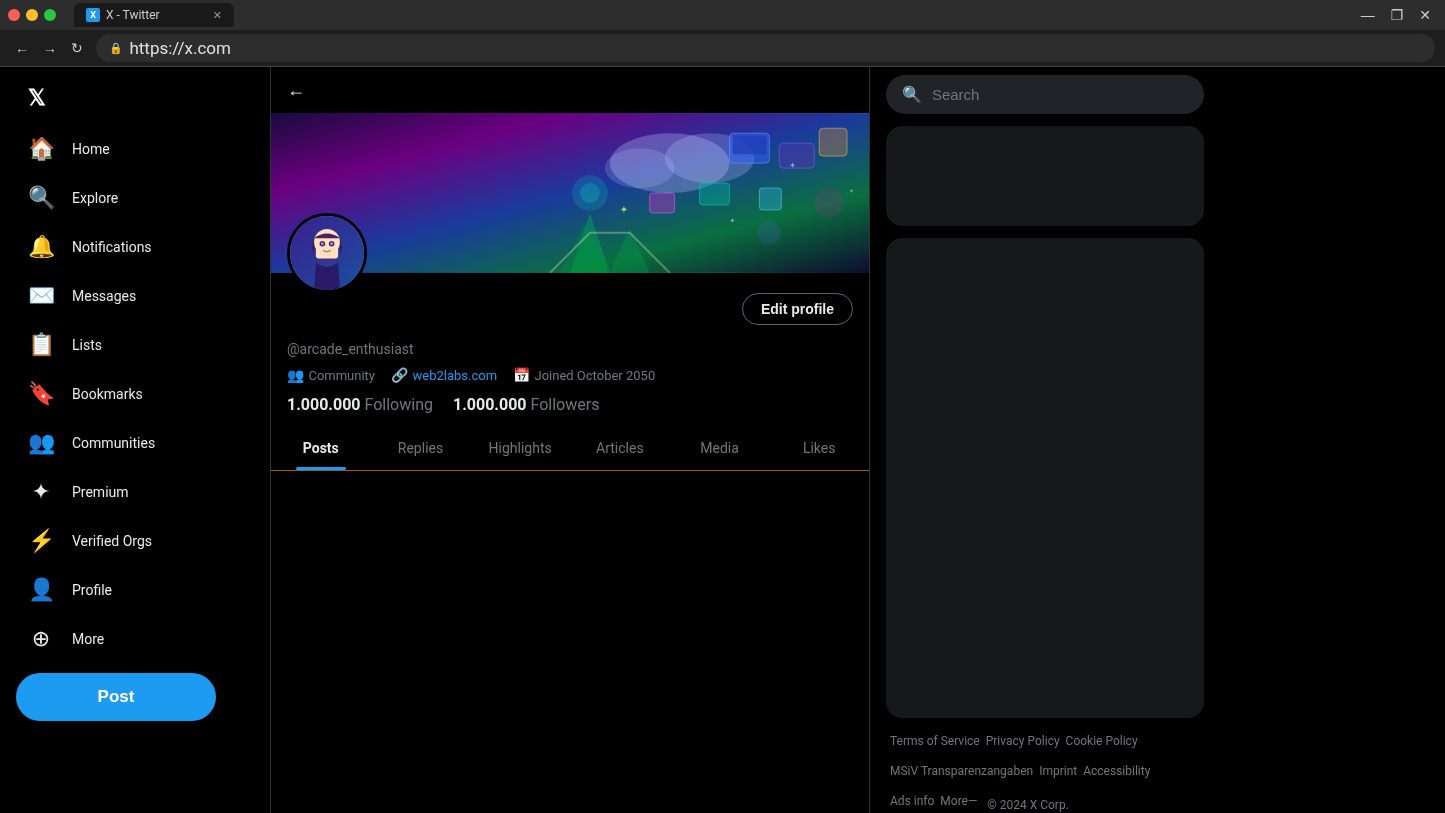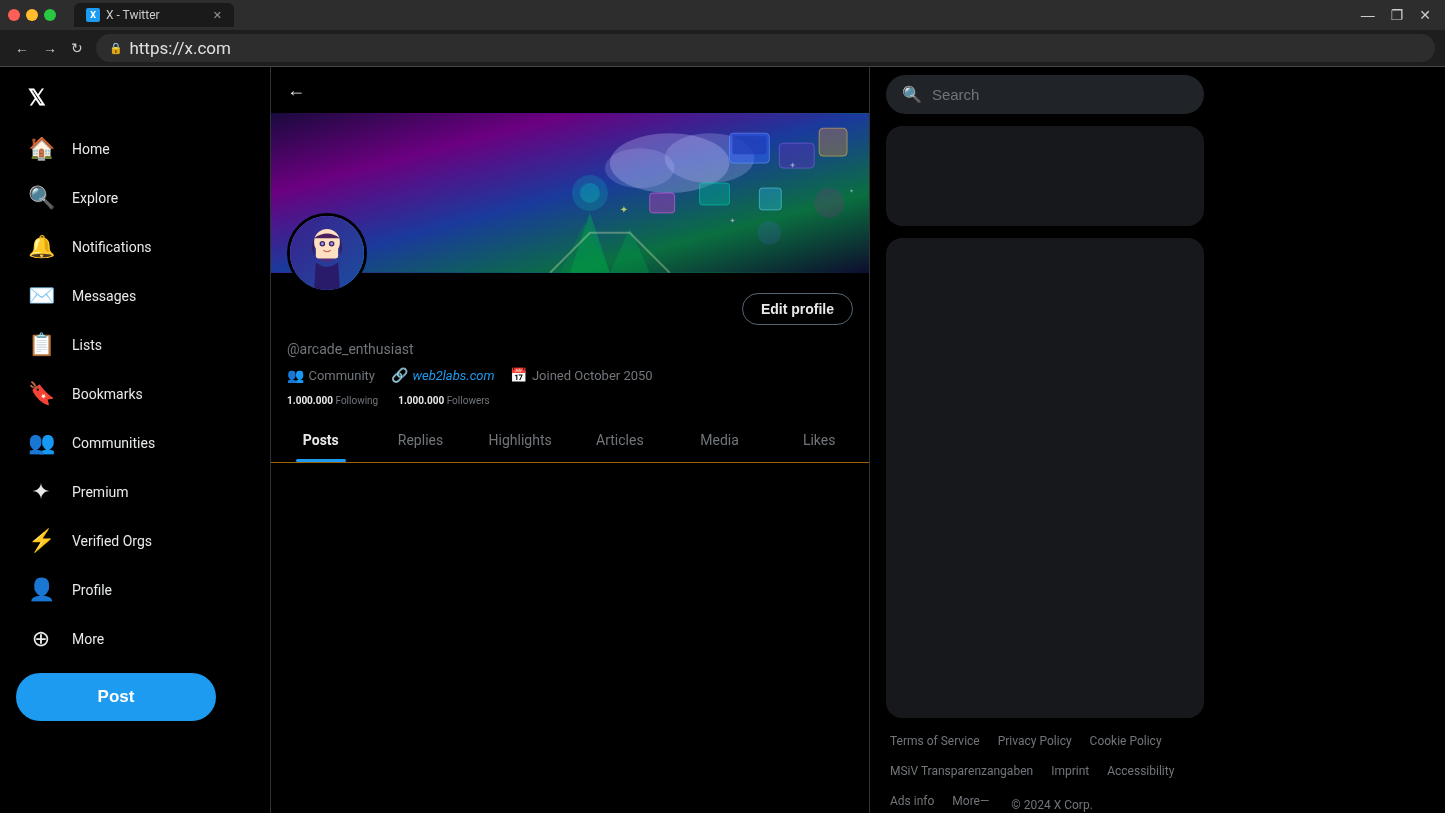--- a/index.html
+++ b/index.html
@@ -258,30 +258,30 @@
       align-items: center;
     }
     .meta-item {
       display: flex;
       align-items: center;
       gap: 4px;
       font-size: 13px;
       color: #71767b;
     }
     .meta-item .meta-icon { font-size: 14px; }
-    .meta-item a { color: #1d9bf0; text-decoration: none; font-style: italic; }
+    .meta-item a { color: #1d9bf0; text-decoration: none; }
 
     .follow-stats {
       display: flex;
       gap: 20px;
       margin-top: 12px;
       margin-bottom: 12px;
     }
     .follow-stat {
-      font-size: 10px;
+      font-size: 16px;
       cursor: pointer;
     }
     .follow-stat .count {
       font-weight: 700;
       color: #e7e9ea;
     }
     .follow-stat .label {
       color: #71767b;
     }
 
@@ -345,21 +345,21 @@
       background: #16181c;
       border-radius: 16px;
       margin-bottom: 12px;
       padding: 16px;
       min-height: 100px;
     }
 
     .footer-links {
       display: flex;
       flex-wrap: wrap;
-      gap: 18px;
+      gap: 6px;
       margin-top: 16px;
       padding: 0 4px;
     }
     .footer-link {
       font-size: 12px;
       color: #71767b;
       cursor: pointer;
     }
     .footer-copyright {
       font-size: 12px;

